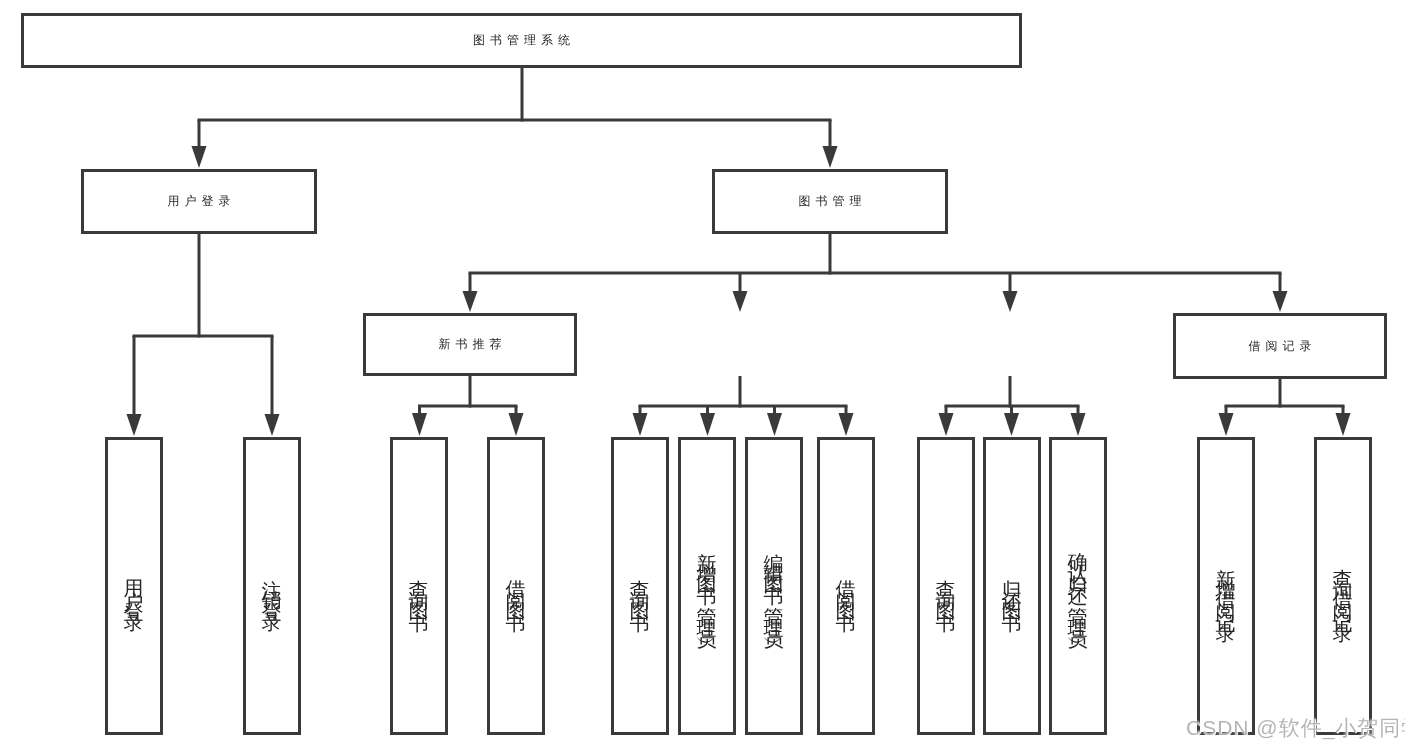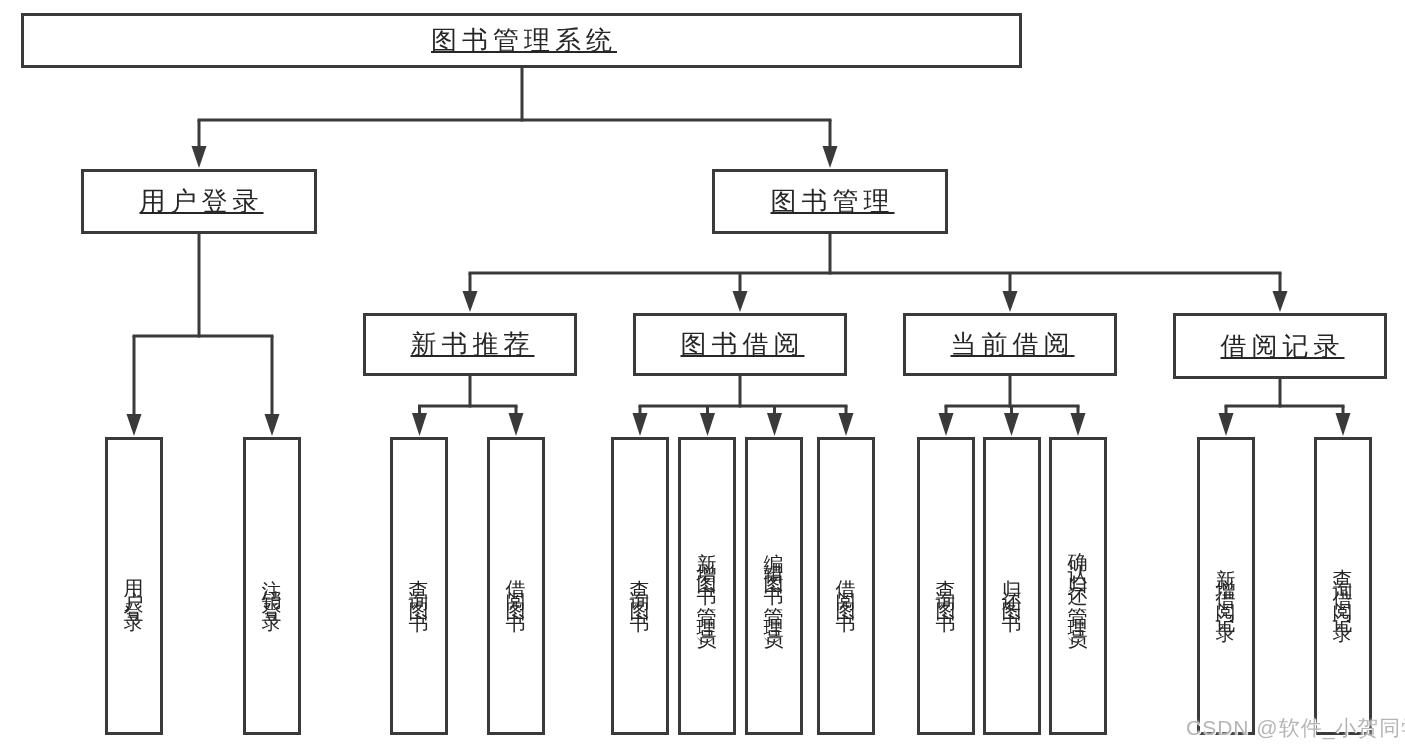--- a/index.html
+++ b/index.html
@@ -18,21 +18,21 @@
   .box {
     position: absolute;
     box-sizing: border-box;
     border: 3px solid var(--line, #3a3a3a);
     background: #ffffff;
     color: var(--text, #262626);
     display: flex;
     align-items: center;
     justify-content: center;
   }
-  .h { font-size: 26px; letter-spacing: 5px; text-indent: 5px; white-space: nowrap; text-decoration: underline; }
+  .h { font-size: 12px; letter-spacing: 5px; text-indent: 5px; white-space: nowrap; }
   .v {
     writing-mode: vertical-rl;
     text-orientation: mixed;
     font-size: 20px;
     letter-spacing: 11px;
     line-height: 1;
     width: 58px; top: 437px; height: 298px;
   }
 
   
@@ -128,22 +128,20 @@
     <line x1="1343" y1="406" x2="1343" y2="415"></line>
       <polygon points="1335.5,413 1350.5,413 1343,436"></polygon>
   </svg>
 
   <div class="box h b-root">图书管理系统</div>
 
   <div class="box h b-login">用户登录</div>
   <div class="box h b-g0">新书推荐</div>
 
   <div class="box h b-mgmt">图书管理</div>
-  <div class="box h b-g1">图书借阅</div>
-  <div class="box h b-g2">当前借阅</div>
   <div class="box h b-g3">借阅记录</div>
 
   <div class="box v b-l0">用户登录</div>
   <div class="box v b-l1">注销登录</div>
 
   <div class="box v b-a0">查询图书</div>
   <div class="box v b-a1">借阅图书</div>
 
   <div class="box v b-b0">查询图书</div>
   <div class="box v b-b1">新增图书（管理员）</div>

